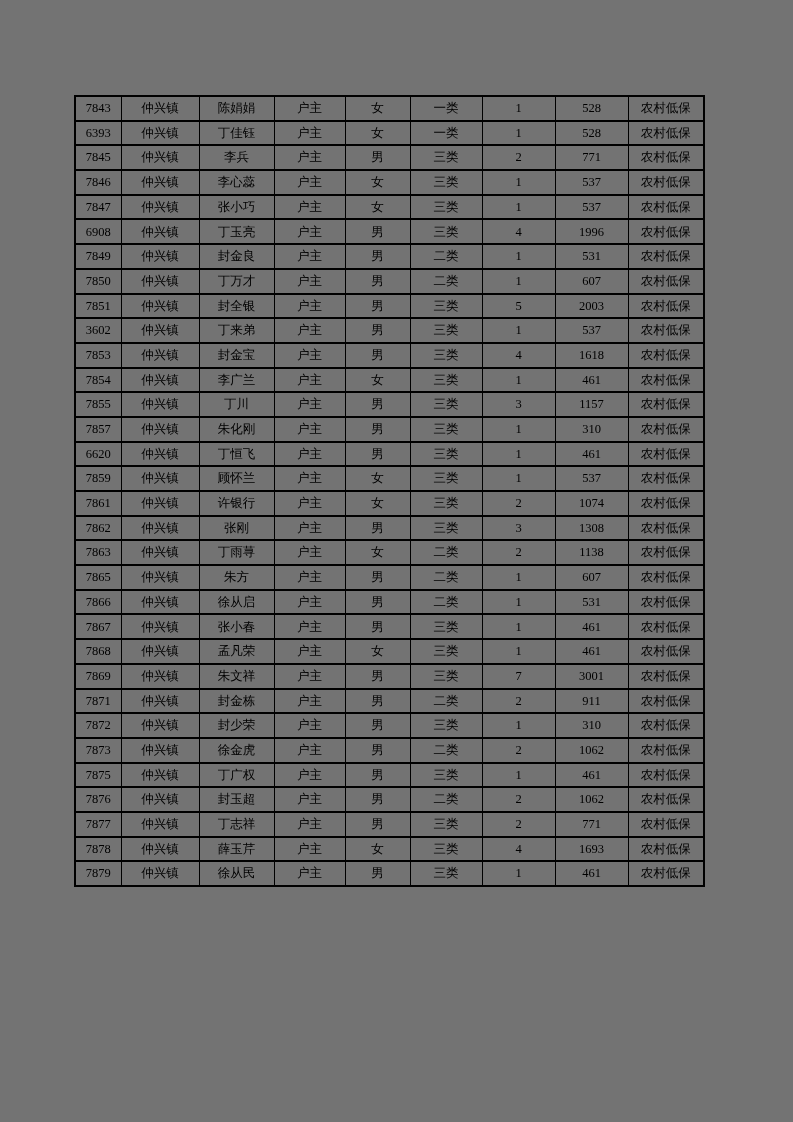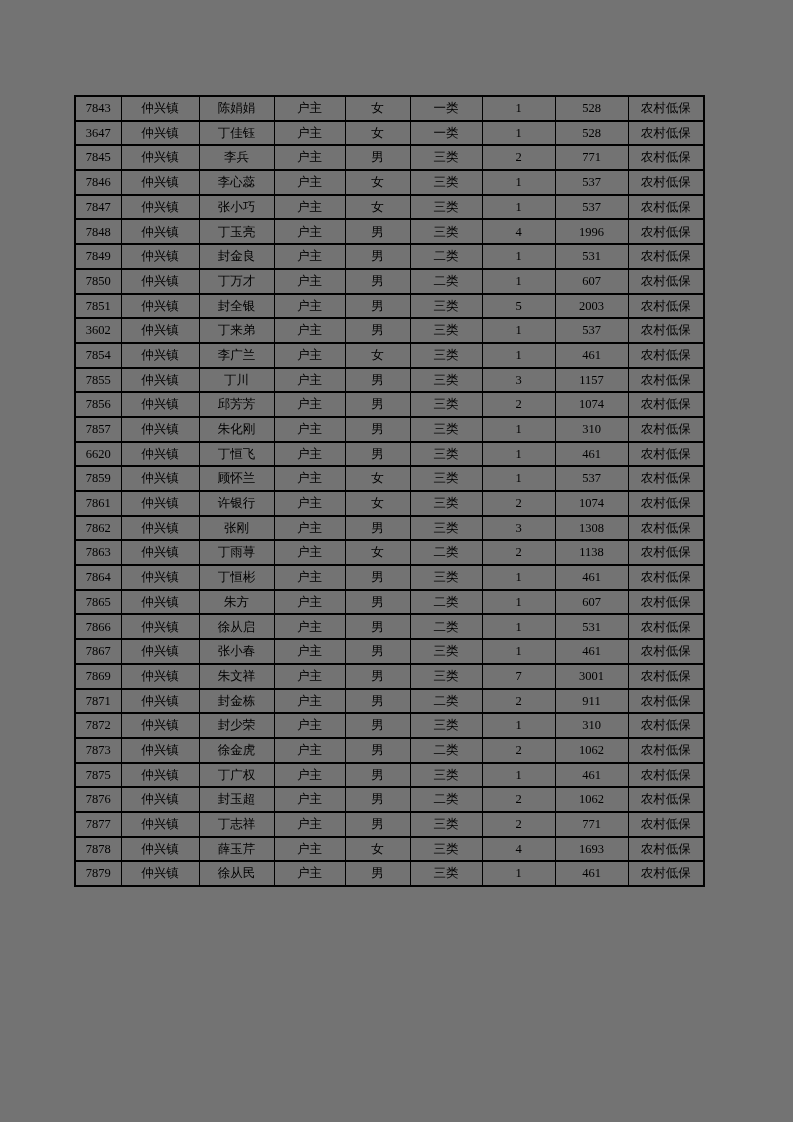--- a/index.html
+++ b/index.html
@@ -67,21 +67,21 @@
     <td>陈娟娟</td>
     <td>户主</td>
     <td>女</td>
     <td>一类</td>
     <td>1</td>
     <td>528</td>
     <td>农村低保</td>
   </tr>
 
   <tr>
-    <td>3647</td>
+    <td>6393</td>
     <td>仲兴镇</td>
     <td>丁佳钰</td>
     <td>户主</td>
     <td>女</td>
     <td>一类</td>
     <td>1</td>
     <td>528</td>
     <td>农村低保</td>
   </tr>
 
@@ -115,21 +115,21 @@
     <td>张小巧</td>
     <td>户主</td>
     <td>女</td>
     <td>三类</td>
     <td>1</td>
     <td>537</td>
     <td>农村低保</td>
   </tr>
 
   <tr>
-    <td>7848</td>
+    <td>6908</td>
     <td>仲兴镇</td>
     <td>丁玉亮</td>
     <td>户主</td>
     <td>男</td>
     <td>三类</td>
     <td>4</td>
     <td>1996</td>
     <td>农村低保</td>
   </tr>
 
@@ -174,20 +174,31 @@
     <td>仲兴镇</td>
     <td>丁来弟</td>
     <td>户主</td>
     <td>男</td>
     <td>三类</td>
     <td>1</td>
     <td>537</td>
     <td>农村低保</td>
   </tr>
 
+  <tr>
+    <td>7853</td>
+    <td>仲兴镇</td>
+    <td>封金宝</td>
+    <td>户主</td>
+    <td>男</td>
+    <td>三类</td>
+    <td>4</td>
+    <td>1618</td>
+    <td>农村低保</td>
+  </tr>
 
   <tr>
     <td>7854</td>
     <td>仲兴镇</td>
     <td>李广兰</td>
     <td>户主</td>
     <td>女</td>
     <td>三类</td>
     <td>1</td>
     <td>461</td>
@@ -199,31 +210,20 @@
     <td>仲兴镇</td>
     <td>丁川</td>
     <td>户主</td>
     <td>男</td>
     <td>三类</td>
     <td>3</td>
     <td>1157</td>
     <td>农村低保</td>
   </tr>
 
-  <tr>
-    <td>7856</td>
-    <td>仲兴镇</td>
-    <td>邱芳芳</td>
-    <td>户主</td>
-    <td>男</td>
-    <td>三类</td>
-    <td>2</td>
-    <td>1074</td>
-    <td>农村低保</td>
-  </tr>
 
   <tr>
     <td>7857</td>
     <td>仲兴镇</td>
     <td>朱化刚</td>
     <td>户主</td>
     <td>男</td>
     <td>三类</td>
     <td>1</td>
     <td>310</td>
@@ -284,31 +284,20 @@
     <td>仲兴镇</td>
     <td>丁雨荨</td>
     <td>户主</td>
     <td>女</td>
     <td>二类</td>
     <td>2</td>
     <td>1138</td>
     <td>农村低保</td>
   </tr>
 
-  <tr>
-    <td>7864</td>
-    <td>仲兴镇</td>
-    <td>丁恒彬</td>
-    <td>户主</td>
-    <td>男</td>
-    <td>三类</td>
-    <td>1</td>
-    <td>461</td>
-    <td>农村低保</td>
-  </tr>
 
   <tr>
     <td>7865</td>
     <td>仲兴镇</td>
     <td>朱方</td>
     <td>户主</td>
     <td>男</td>
     <td>二类</td>
     <td>1</td>
     <td>607</td>
@@ -332,20 +321,31 @@
     <td>仲兴镇</td>
     <td>张小春</td>
     <td>户主</td>
     <td>男</td>
     <td>三类</td>
     <td>1</td>
     <td>461</td>
     <td>农村低保</td>
   </tr>
 
+  <tr>
+    <td>7868</td>
+    <td>仲兴镇</td>
+    <td>孟凡荣</td>
+    <td>户主</td>
+    <td>女</td>
+    <td>三类</td>
+    <td>1</td>
+    <td>461</td>
+    <td>农村低保</td>
+  </tr>
 
   <tr>
     <td>7869</td>
     <td>仲兴镇</td>
     <td>朱文祥</td>
     <td>户主</td>
     <td>男</td>
     <td>三类</td>
     <td>7</td>
     <td>3001</td>

